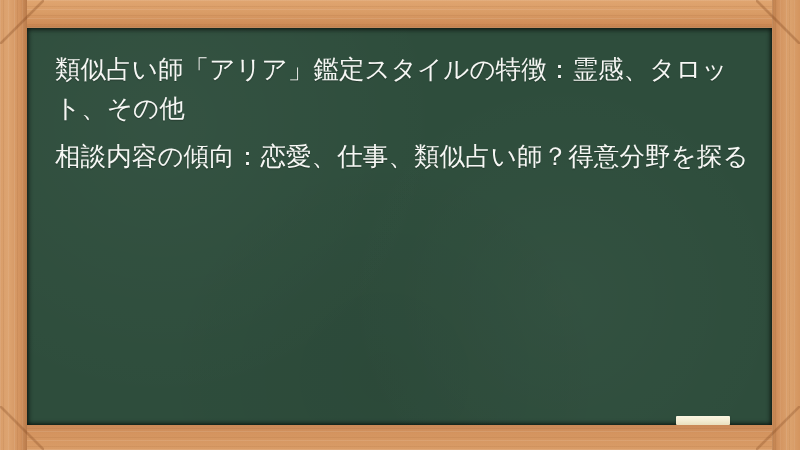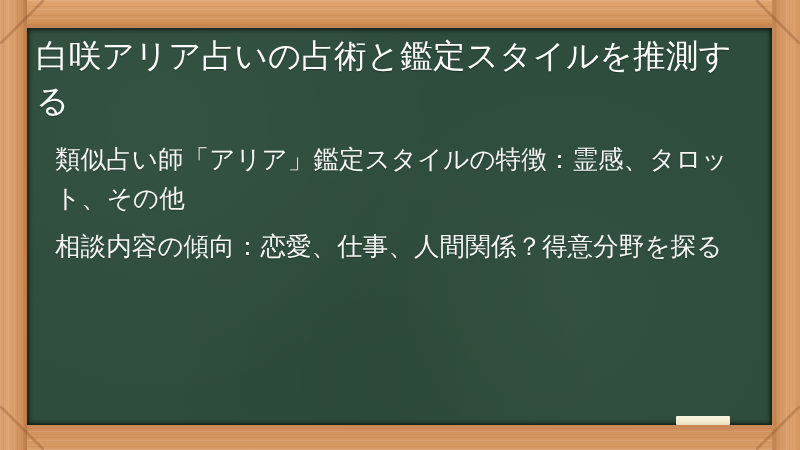--- a/index.html
+++ b/index.html
@@ -211,25 +211,24 @@
   <div class="miter miter-tl"></div>
   <div class="miter miter-tr"></div>
   <div class="miter miter-bl"></div>
   <div class="miter miter-br"></div>
 
   <div id="board-surface">
     <div class="board-texture"></div>
 
     <div id="board-content">
 
-      <h1 id="page-title">白咲アリア占いの占術と鑑定スタイルを推測する</h1>
 
       <ul id="topic-list">
         <li class="topic-item">類似占い師「アリア」鑑定スタイルの特徴：霊感、タロット、その他</li>
-        <li class="topic-item">相談内容の傾向：恋愛、仕事、人間関係？得意分野を探る</li>
+        <li class="topic-item">相談内容の傾向：恋愛、仕事、類似占い師？得意分野を探る</li>
       </ul>
 
     </div>
 
     <div id="chalk-stick"></div>
   </div>
 
 </div>
 
 </body></html>

